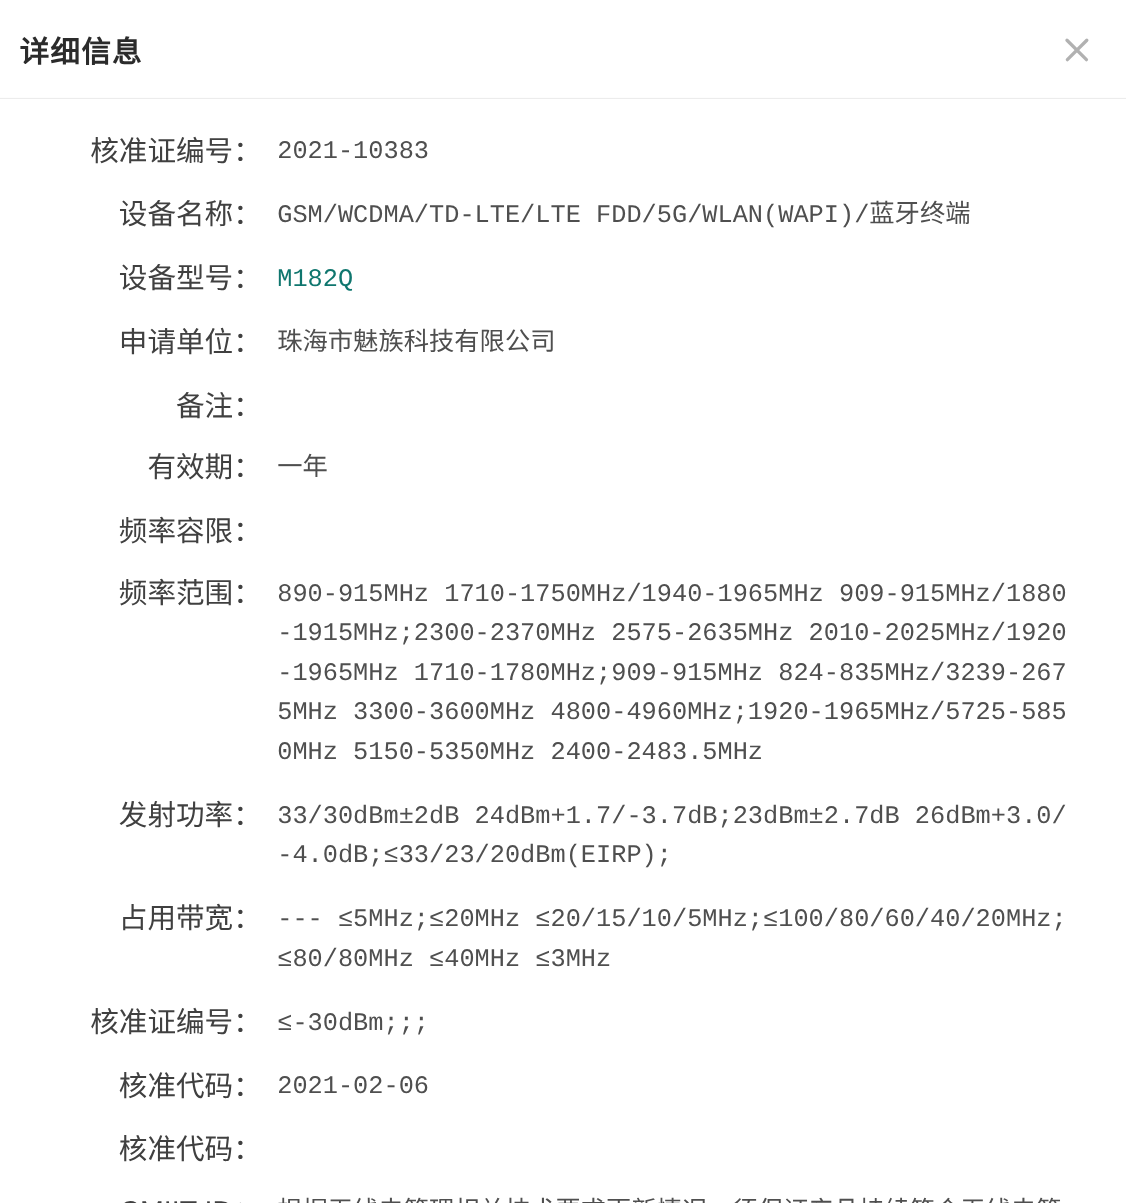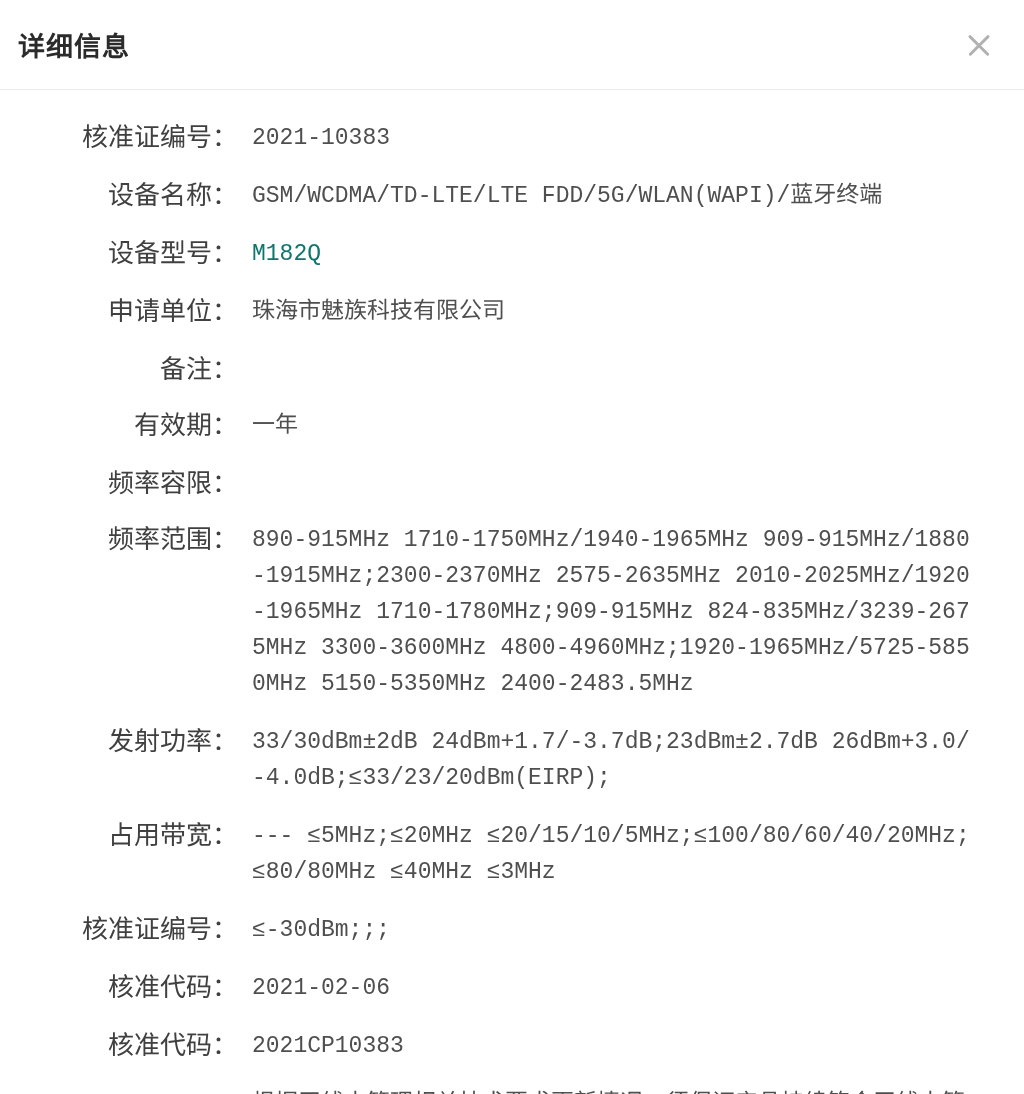--- a/index.html
+++ b/index.html
@@ -145,21 +145,20 @@
       <div class="row">
         <div class="row-label">核准证编号：</div>
         <div class="row-value">≤-30dBm;;;</div>
       </div>
       <div class="row">
         <div class="row-label">核准代码：</div>
         <div class="row-value">2021-02-06</div>
       </div>
       <div class="row">
         <div class="row-label">核准代码：</div>
-        <div class="row-value">2021CP10383</div>
       </div>
       <div class="row">
         <div class="row-label">CMIIT ID：</div>
         <div class="row-value">根据无线电管理相关技术要求更新情况，须保证产品持续符合无线电管理的相关要求。</div>
       </div>
     </div>
 
 </div>
 
 </body></html>

